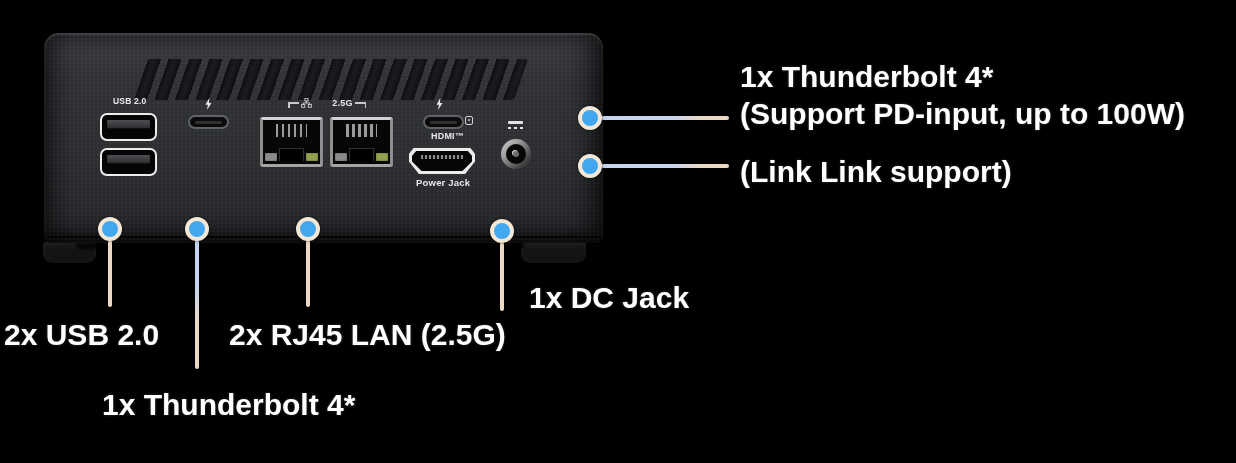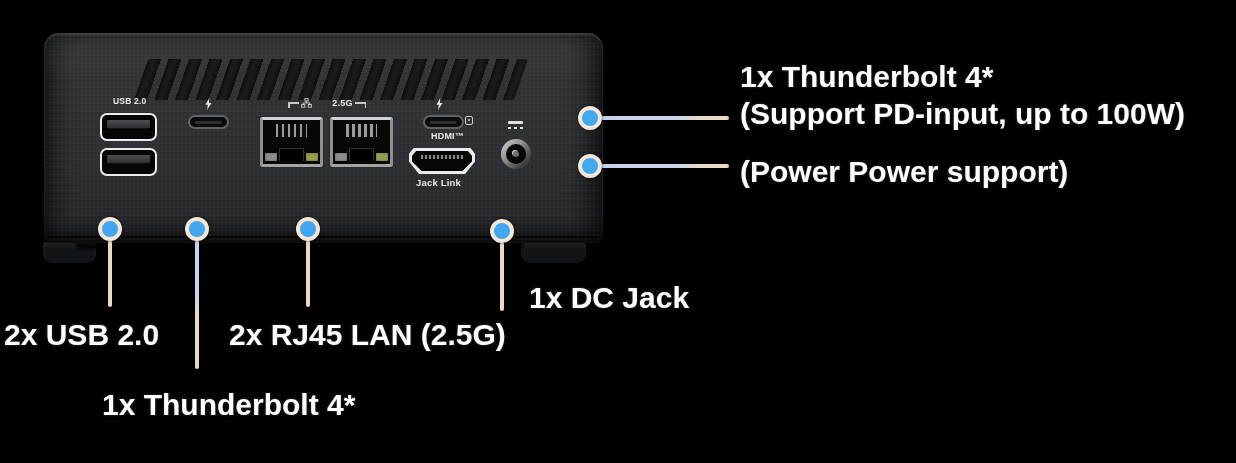--- a/index.html
+++ b/index.html
@@ -161,21 +161,21 @@
       <path d="M6 0 L1 9 H4.2 L3 16 L9 6.5 H5.6 Z" fill="#e6e6e6"></path>
     </svg>
     <div class="usbc" style="left:379px;top:82px;"></div>
     <div class="pd-icon"></div>
 
     <div class="print" style="left:381px;top:98px;margin-left:6px;">HDMI™</div>
     <div class="hdmi">
       <div class="inner"></div>
         <div class="strip"></div>
     </div>
-    <div class="print" style="left:372px;top:144px;font-size:9.5px;">Jack Link</div>
+    <div class="print" style="left:372px;top:144px;font-size:9.5px;">Power Jack</div>
 
     <div class="dc-sym">
       <div class="solid"></div>
         <div class="dash"></div>
     </div>
     <div class="dc-jack">
       <div class="hole"></div>
         <div class="pin"></div>
     </div>
   </div>
@@ -192,20 +192,20 @@
   <div class="dot" style="left:296px;top:217px;"></div>
   <div class="dot" style="left:490px;top:219px;"></div>
   <div class="dot" style="left:578px;top:106px;"></div>
   <div class="dot" style="left:578px;top:154px;"></div>
 
   <div class="callout" style="left:740px;top:58px;">
     <div>1x Thunderbolt 4*</div>
     <div>(Support PD-input, up to 100W)</div>
   </div>
   <div class="callout" style="left:740px;top:153px;">
-    <div>(Power Power support)</div>
+    <div>(Link Link support)</div>
   </div>
   <div class="callout" style="left:4px;top:316px;text-align:right;">2x USB 2.0</div>
   <div class="callout" style="left:102px;top:386px;">1x Thunderbolt 4*</div>
   <div class="callout" style="left:229px;top:316px;text-align:center;">2x RJ45 LAN (2.5G)</div>
   <div class="callout" style="left:529px;top:279px;">1x DC Jack</div>
 
 </div>
 
 </body></html>

